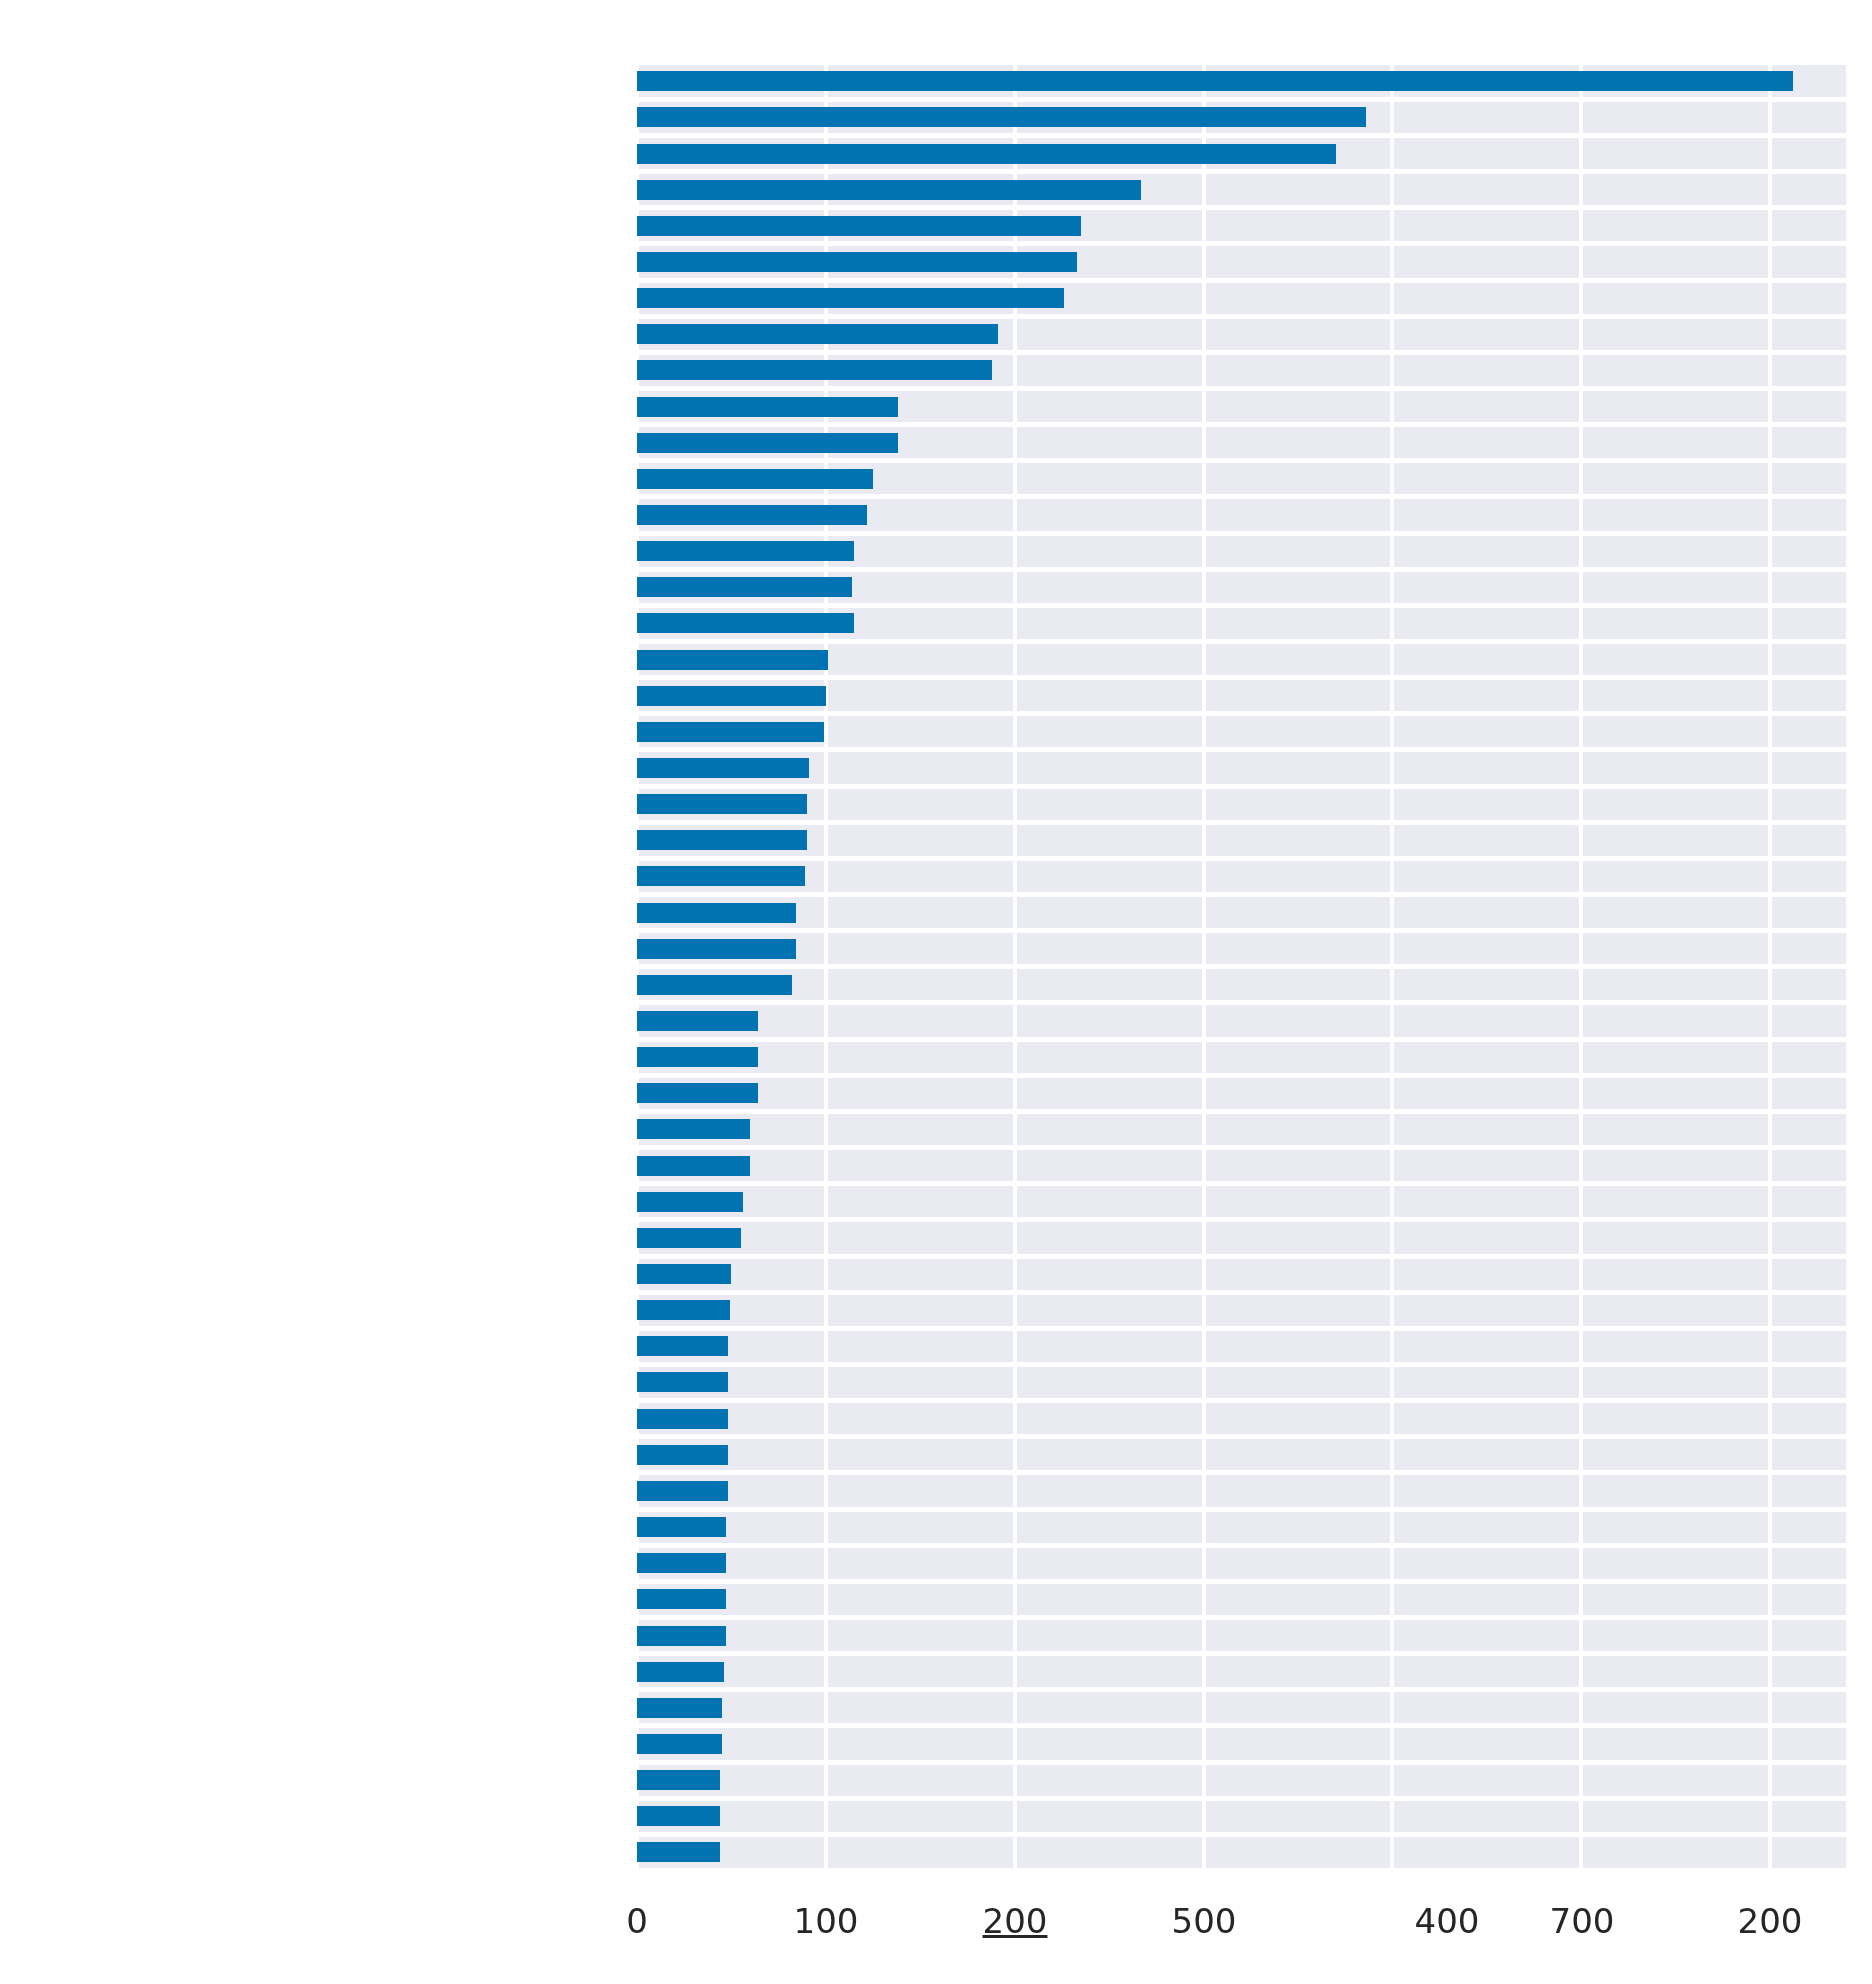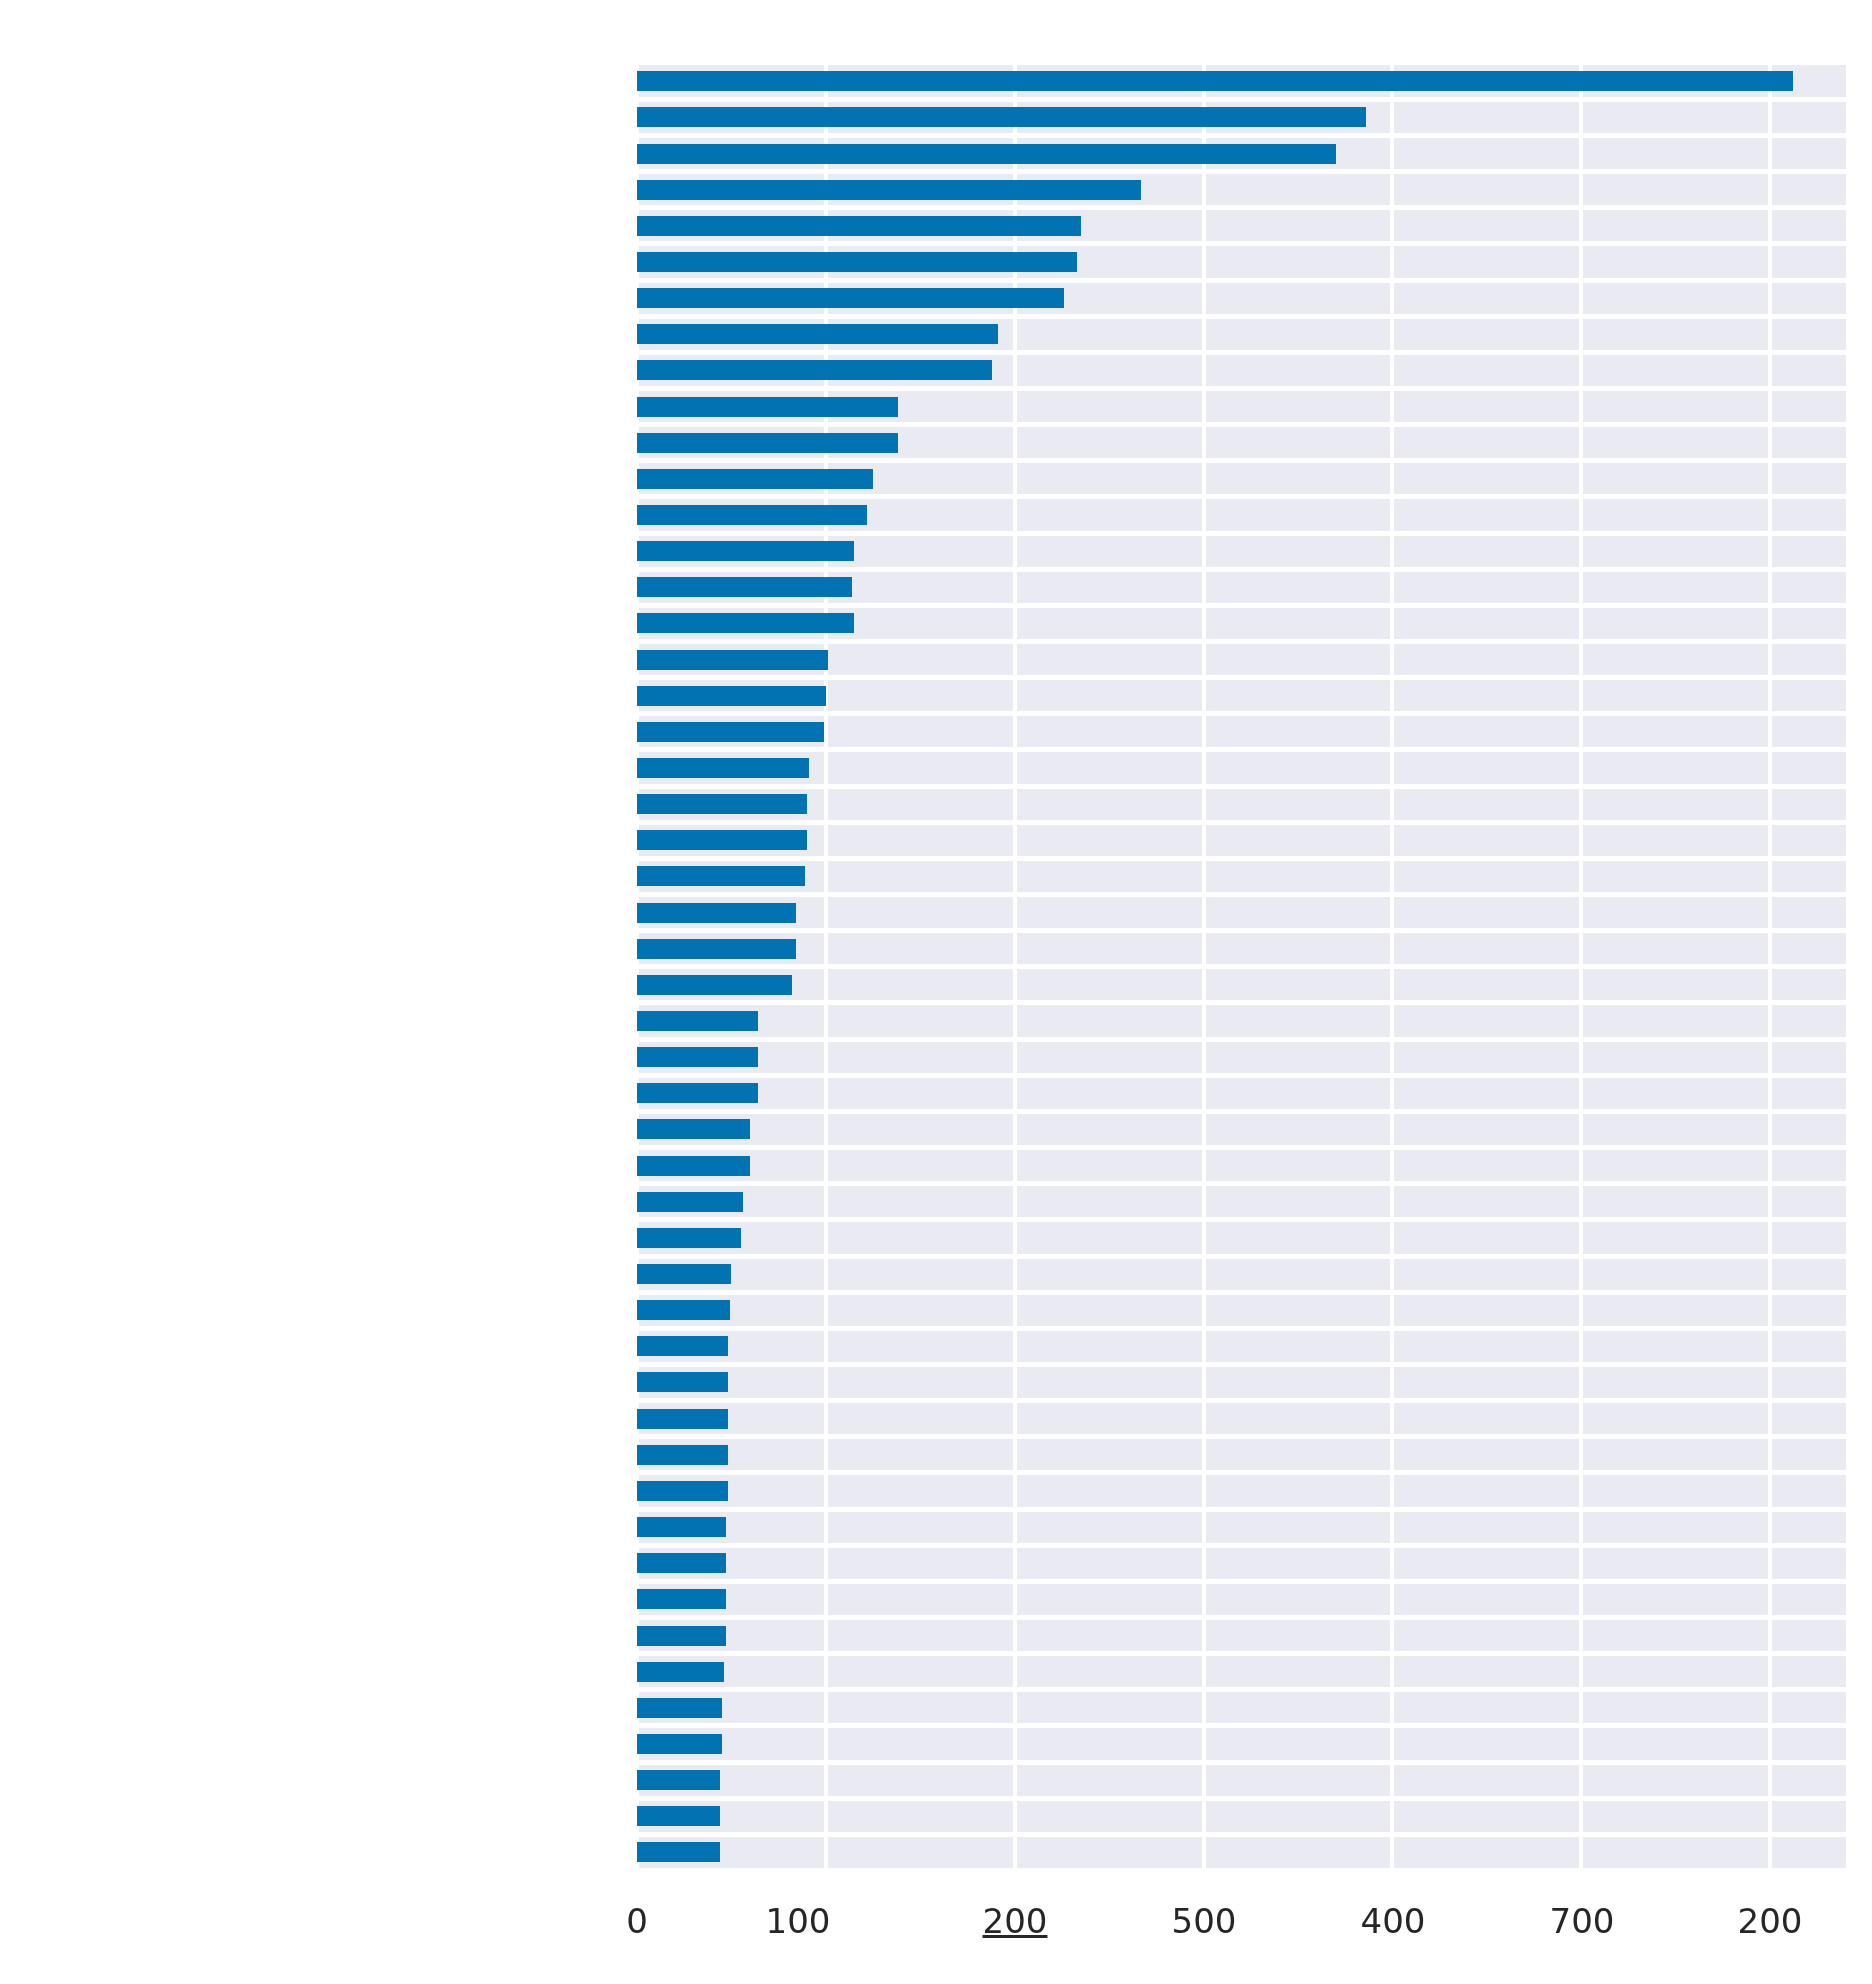--- a/index.html
+++ b/index.html
@@ -215,22 +215,22 @@
         <div class="bar" title="fine-tuning: 45" style="width: 85px; height: 19.7px; top: 1671px; background: rgb(1, 115, 178);"></div>
         <div class="bar" title="domain generalization: 44" style="width: 83px; height: 19.7px; top: 1707px; background: rgb(1, 115, 178);"></div>
         <div class="bar" title="explainable ai: 44" style="width: 83px; height: 19.7px; top: 1743px; background: rgb(1, 115, 178);"></div>
         <div class="bar" title="adversarial training: 44" style="width: 83px; height: 19.7px; top: 1779px; background: rgb(1, 115, 178);"></div>
       </div>
   </div>
 
   <div id="ytick-layer"></div>
   <div id="xtick-layer">
       <div class="xtick" style="left: 637px;">0</div>
-      <div class="xtick" style="left: 798px;">100</div>
+      <div class="xtick" style="left: 826px;">100</div>
       <div class="xtick" style="left: 1015px; text-decoration: underline;">200</div>
       <div class="xtick" style="left: 1204px;">500</div>
-      <div class="xtick" style="left: 1393px;">400</div>
+      <div class="xtick" style="left: 1447px;">400</div>
       <div class="xtick" style="left: 1582px;">700</div>
       <div class="xtick" style="left: 1770px;">200</div>
     </div>
 
 </div>
 
 
 </body></html>

